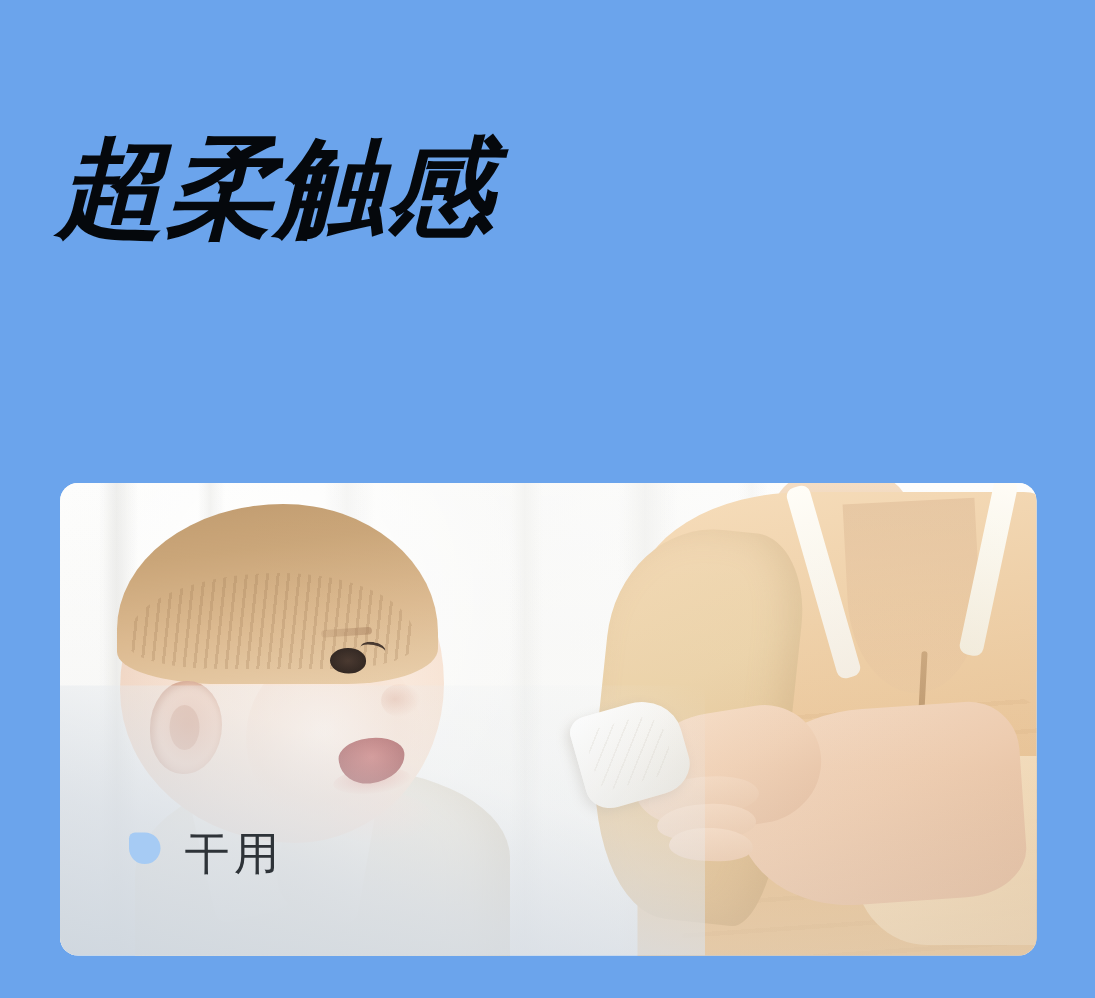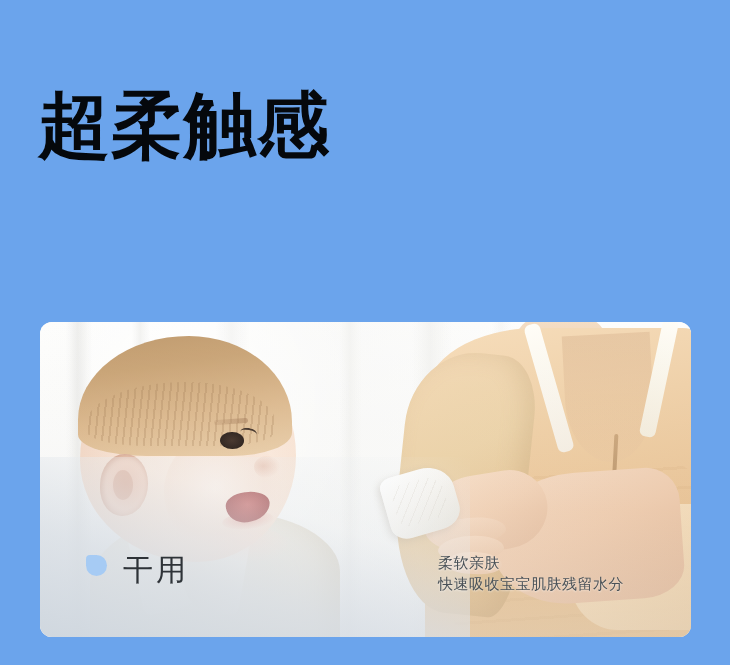--- a/index.html
+++ b/index.html
@@ -12,20 +12,21 @@
     font-family:"DejaVu Sans","Liberation Sans",sans-serif;
     position:relative;
   }
 
   
   .headline {
     position:absolute;
     left:38px;
     top:82px;
     width:560px;
+    font-style:italic;
   }
   .headline-line {
     display:block;
     color:#05080c;
     font-weight:bold;
     font-size:72px;
     line-height:86px;
     letter-spacing:1px;
     white-space:nowrap;
   }
@@ -389,18 +390,14 @@
   <div class="wipe"></div>
 
   <div class="veil"></div>
   <div class="caption-fade"></div>
 
   <div class="label-dry">
     <span class="droplet"></span>
     <span class="label-dry-text">干用</span>
   </div>
 
-  <div class="label-benefit">
-    <span>柔软亲肤</span>
-    <span>快速吸收宝宝肌肤残留水分</span>
-  </div>
 
 </div>
 
 </body></html>

